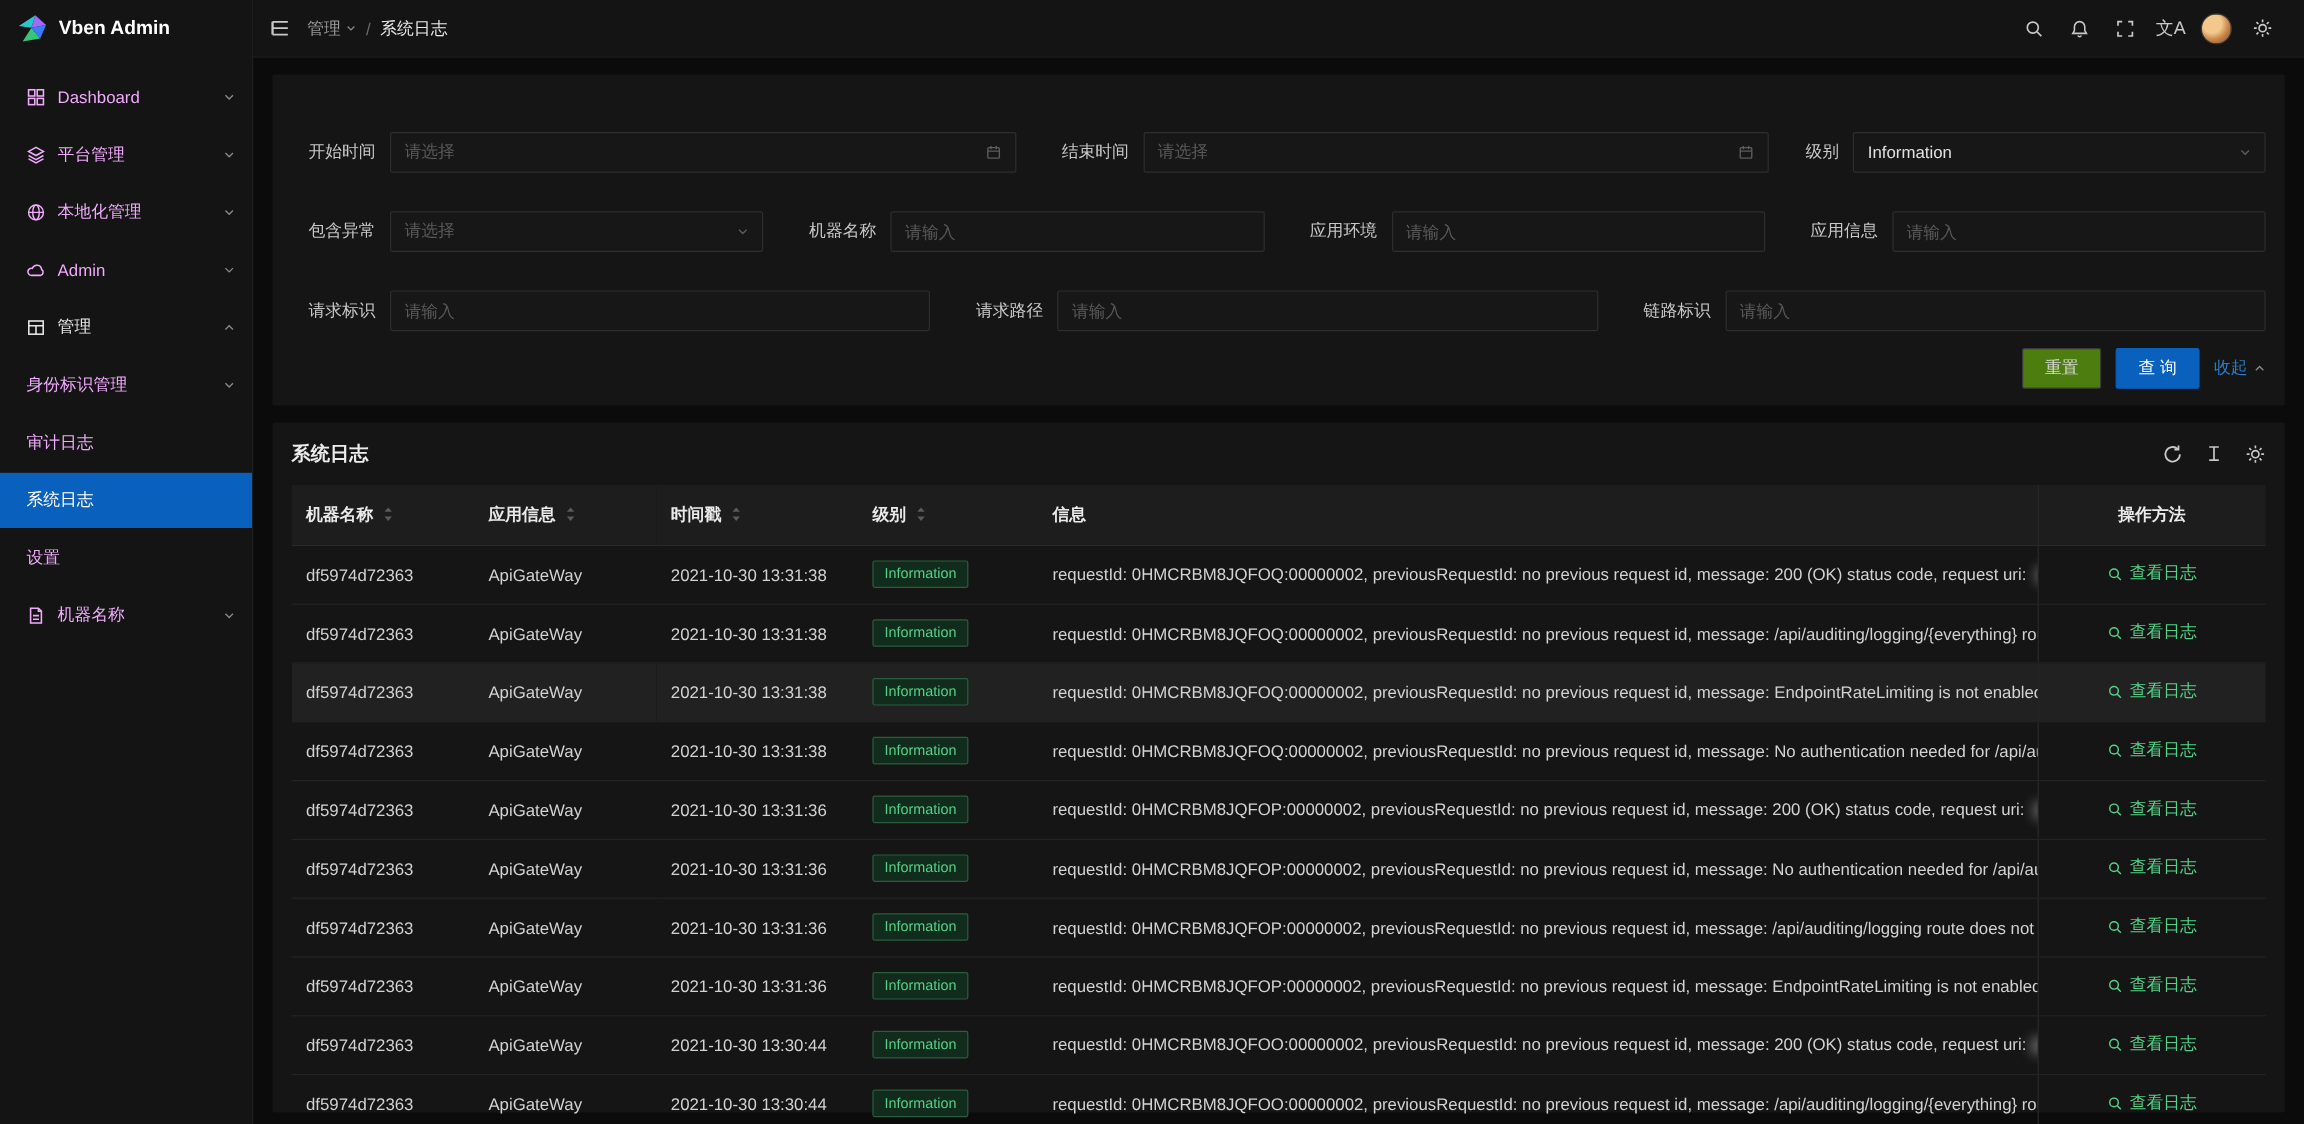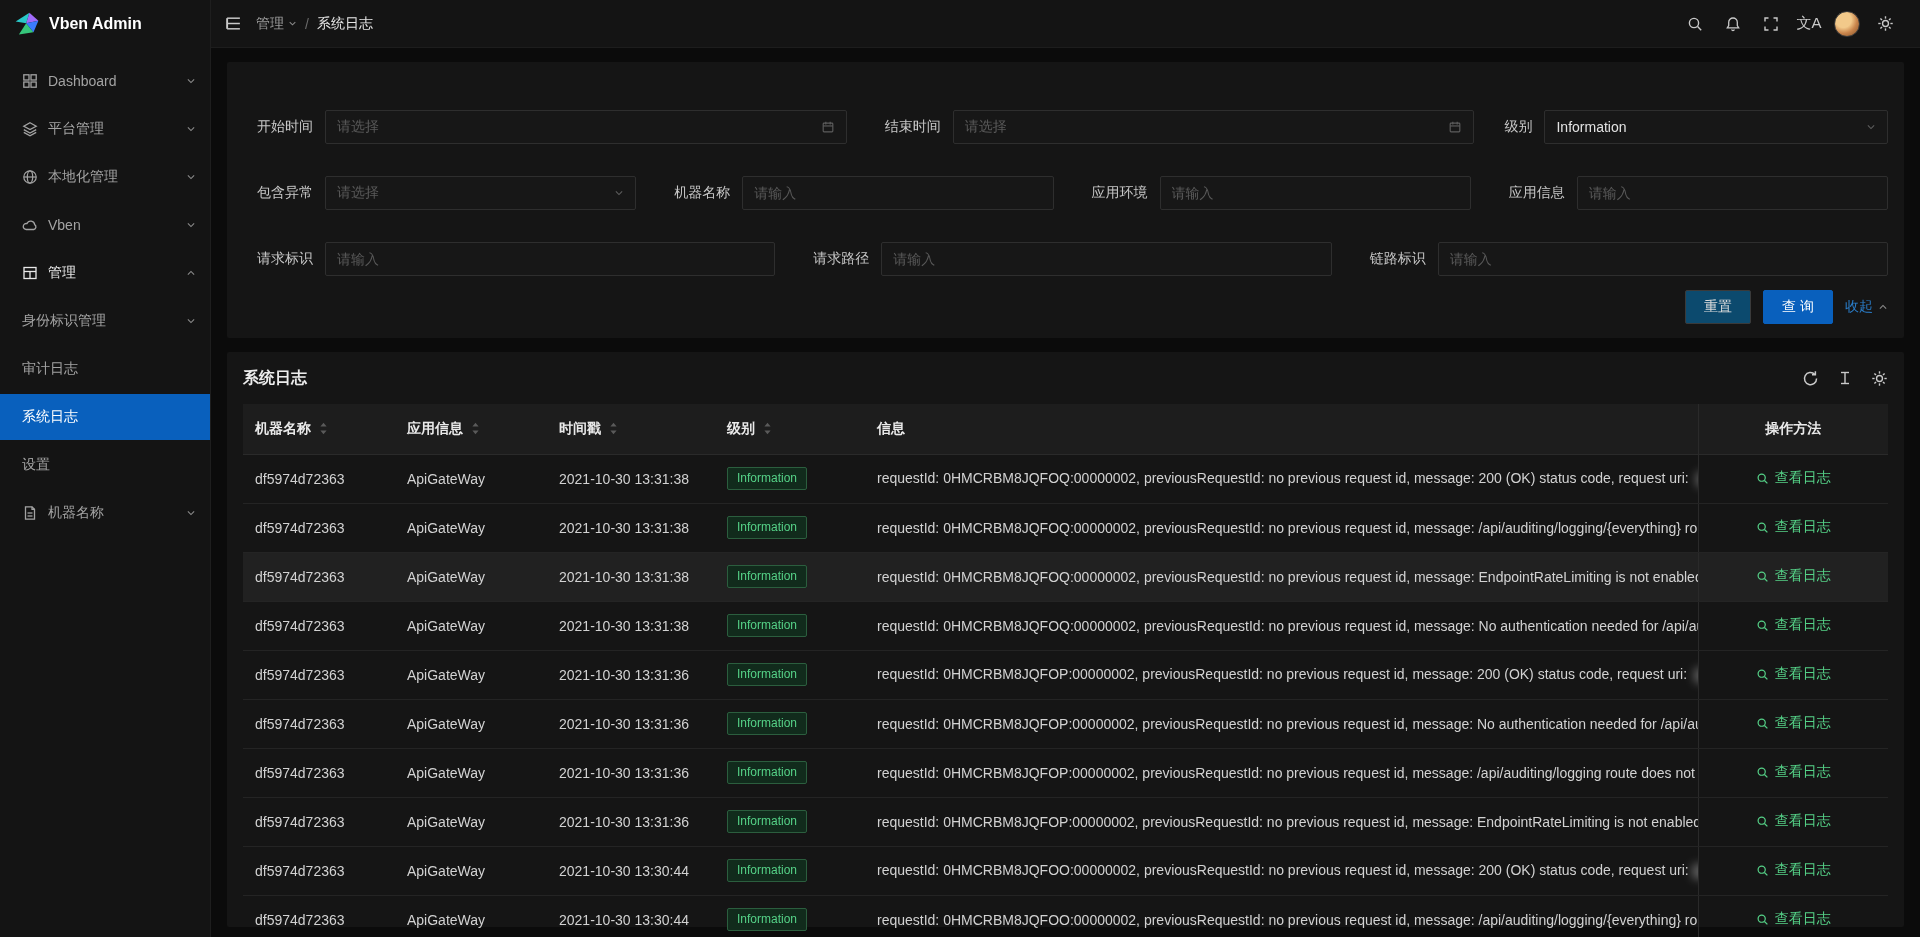--- a/index.html
+++ b/index.html
@@ -6,21 +6,21 @@
   html,body { margin:0; padding:0; width:1920px; height:937px; overflow:hidden;
     background:#0b0b0b; font-family:"Liberation Sans", sans-serif; color:#d6d6d6; }
   .layout { display:flex; width:100%; height:100%; }
 
   
   .sidebar { width:211px; flex-shrink:0; background:#141414; border-right:1px solid #1e1e1e; display:flex; flex-direction:column; }
   .logo { height:48px; display:flex; align-items:center; gap:9px; padding:0 14px; cursor:pointer; }
   .logo-title { color:#fff; font-weight:bold; font-size:16px; white-space:nowrap; }
   .menu { padding-top:8px; flex:1; overflow:hidden; }
   .menu-item { height:46px; margin:2px 0; display:flex; align-items:center; gap:10px;
-    padding:0 14px 0 22px; font-size:14px; color:#a3a3a3; cursor:pointer; white-space:nowrap; }
+    padding:0 14px 0 22px; font-size:14px; color:#f0abfc; cursor:pointer; white-space:nowrap; }
   .menu-item .label { flex:1; overflow:hidden; text-overflow:ellipsis; }
   .menu-item.expanded { color:#e8e8e8; }
   .menu-item.sub { }
   .menu-item.sub.active { background:#0960bd; color:#fff; }
   .chev-wrap { display:flex; align-items:center; color:#8a8a8a; }
   .chev { display:block; }
   .chev.up { transform:rotate(180deg); }
   .icon { display:inline-flex; align-items:center; justify-content:center; }
   .icon svg { display:block; }
 
@@ -55,21 +55,21 @@
     display:flex; align-items:center; gap:8px; padding:0 11px; font-size:14px; color:#e2e2e2; cursor:pointer; }
   .control .ph { flex:1; color:#595959; overflow:hidden; white-space:nowrap; }
   .control .val { flex:1; color:#e2e2e2; overflow:hidden; white-space:nowrap; }
   .control input { flex:1; min-width:0; background:transparent; border:none; outline:none;
     color:#f97316; font:inherit; padding:0; }
   .control input::placeholder { color:#595959; }
   .ctl-icon { color:#5d5d5d; display:flex; align-items:center; }
   .f-actions { display:flex; justify-content:flex-end; align-items:center; gap:12px; margin-top:4px; }
   .btn { height:34px; padding:0 18px; border-radius:2px; font-size:14px; display:flex; align-items:center;
     cursor:pointer; border:1px solid transparent; }
-  .btn-default { background:#0c4a6e; border-color:#3a3a3a; color:#dcdcdc; }
+  .btn-default { background:#4d7c0f; border-color:#3a3a3a; color:#dcdcdc; }
   .btn-primary { background:#0960bd; border-color:#0960bd; color:#fff; }
   .link-collapse { color:#2a7dc9; font-size:14px; display:flex; align-items:center; gap:5px; cursor:pointer; }
 
   
   .table-panel { background:#151515; border-radius:2px; flex:1; min-height:0; display:flex; flex-direction:column; padding:0 16px; }
   .panel-head { height:52px; flex-shrink:0; display:flex; align-items:center; }
   .panel-title { font-size:16px; color:#ececec; font-weight:bold; }
   .panel-tools { margin-left:auto; display:flex; align-items:center; gap:18px; color:#c9c9c9; }
   .tool-icon { cursor:pointer; display:flex; align-items:center; }
 
@@ -173,21 +173,21 @@
               <path d="M3 5.5 L8 10.5 L13 5.5" fill="none" stroke="currentColor" stroke-width="1.8"></path>
             </svg>
           </span>
         </div>
         <div class="menu-item ">
     <span class="icon">
             <svg width="16" height="16" viewBox="0 0 16 16" fill="none" stroke="currentColor" stroke-width="1.3">
               <path d="M4.4 12.5 a3 3 0 1 1 .6 -5.9 a4 4 0 0 1 7.7 1 a2.7 2.7 0 0 1 -.9 4.9 Z"></path>
             </svg>
           </span>
-    <span class="label">Vben</span>
+    <span class="label">Admin</span>
     <span class="chev-wrap">
             <svg class="chev " width="10" height="10" viewBox="0 0 16 16">
               <path d="M3 5.5 L8 10.5 L13 5.5" fill="none" stroke="currentColor" stroke-width="1.8"></path>
             </svg>
           </span>
         </div>
         <div class="menu-item expanded">
     <span class="icon">
             <svg width="16" height="16" viewBox="0 0 16 16" fill="none" stroke="currentColor" stroke-width="1.3">
               <rect x="2" y="2.5" width="12" height="11"></rect>

